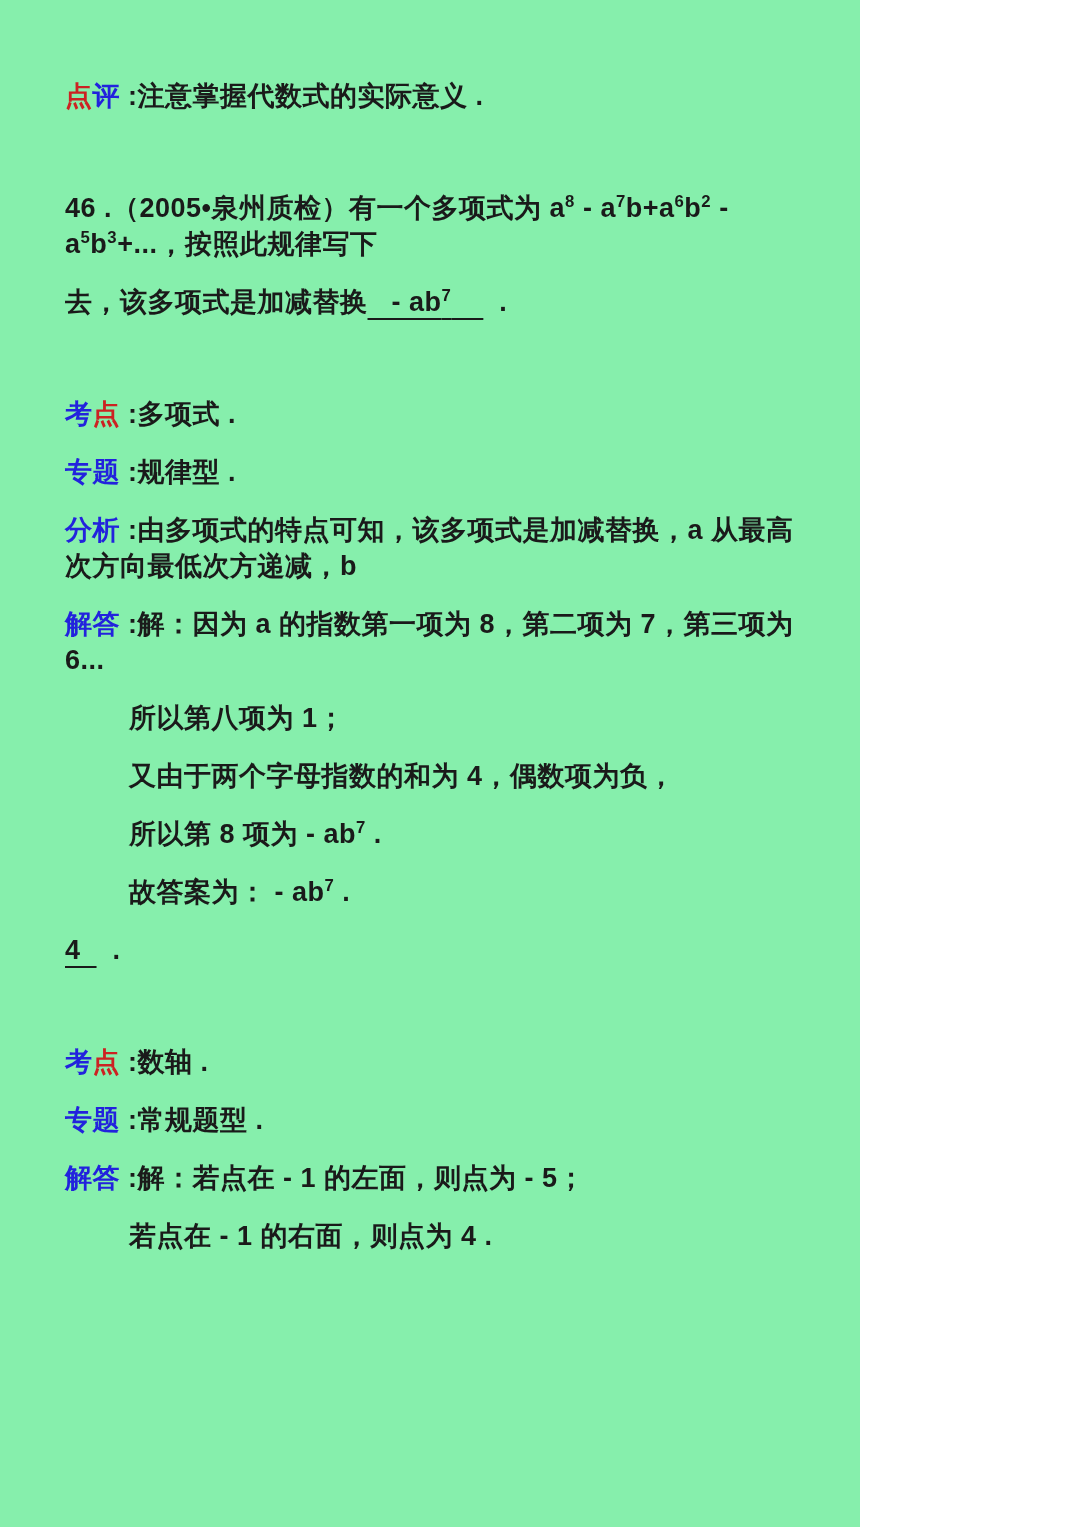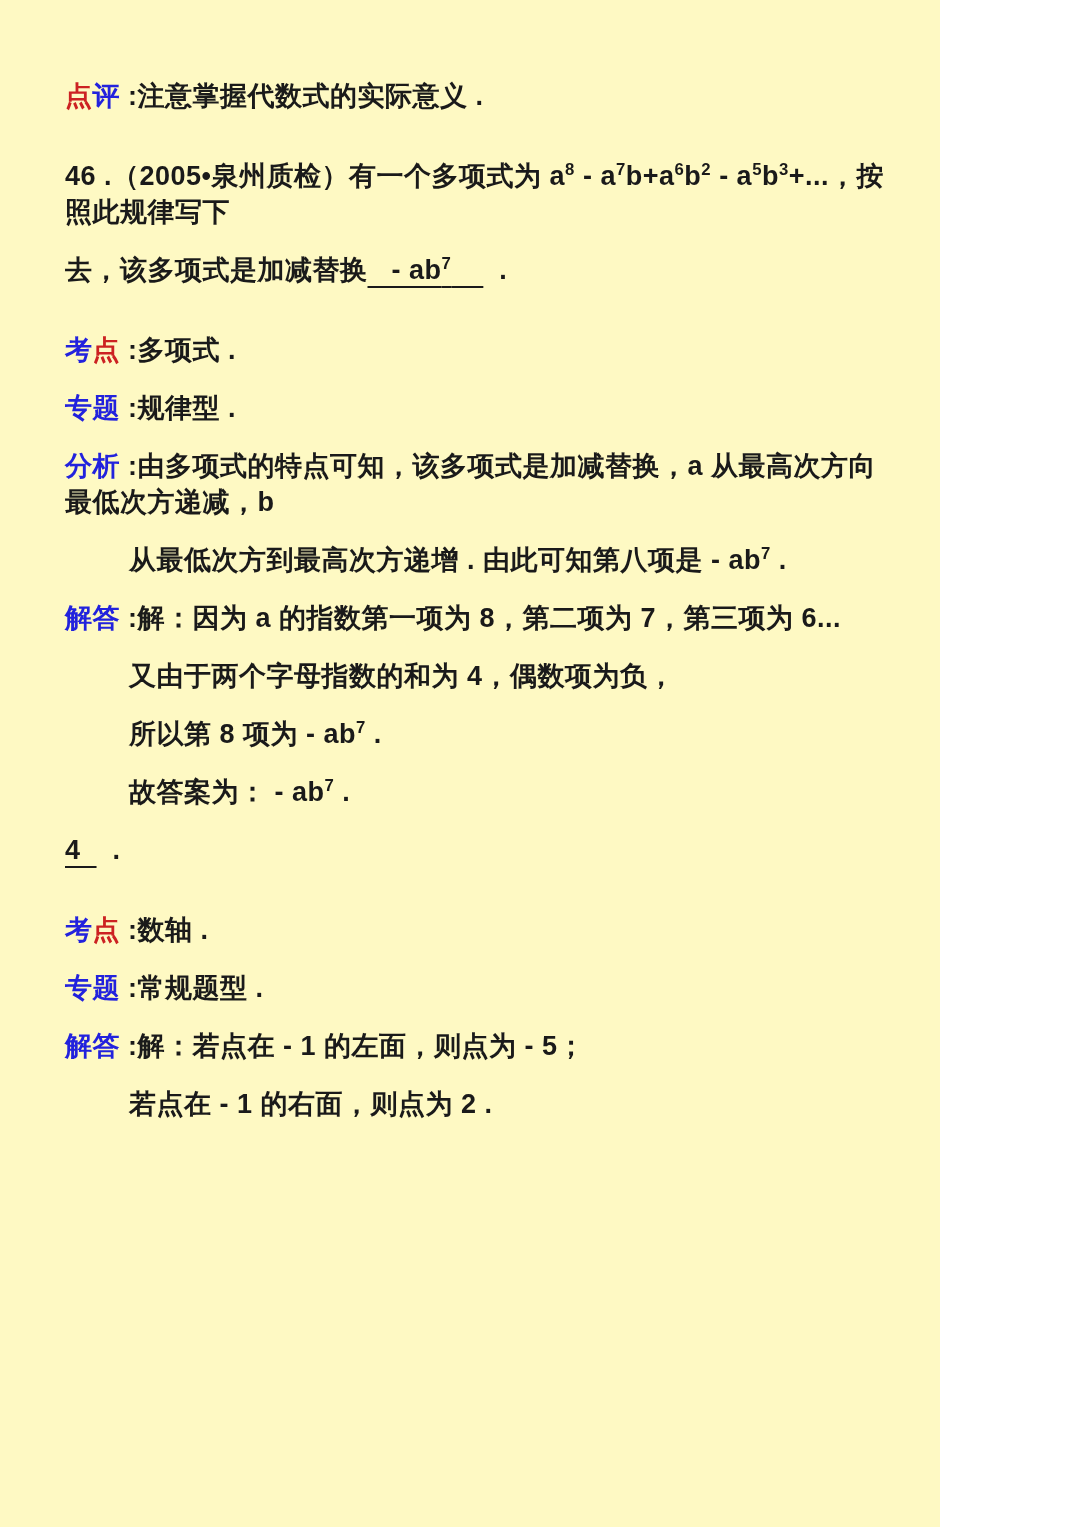--- a/index.html
+++ b/index.html
@@ -11,32 +11,32 @@
     width: 1080px;
     height: 1527px;
     overflow: hidden;
     font-family: "Liberation Sans", "DejaVu Sans", sans-serif;
     font-weight: 700;
     color: #1a1a1a;
     font-size: 27px;
   }
   .doc {
     box-sizing: border-box;
-    width: 940px;
+    width: 860px;
     height: 1527px;
     padding: 78px 52px 0 65px;
-    background: #fef9c3;
+    background: #86efac;
   }
   p.line {
     margin: 0 0 22px 0;
     line-height: 36px;
     white-space: pre-wrap;
     letter-spacing: 0.5px;
   }
-  p.line.gap-xl { margin-top: 44px; }
+  p.line.gap-xl { margin-top: 76px; }
   p.line.indent { padding-left: 64px; }
   span.blue { color: #2222dd; }
   span.red  { color: #cc2222; }
   span.u {
     text-decoration: underline;
     text-decoration-thickness: 2px;
     text-underline-offset: 7px;
   }
   span.sup {
     font-size: 0.62em;
@@ -48,24 +48,24 @@
 <body>
 
 <div class="doc">
   <div>
       <p class="line"><span class="red">点</span><span class="blue">评</span><span class=""> :注意掌握代数式的实际意义 .</span></p>
       <p class="line gap-xl"><span class="">46 .（2005•泉州质检）有一个多项式为 a</span><span class="sup">8</span><span class=""> - a</span><span class="sup">7</span><span class="">b+a</span><span class="sup">6</span><span class="">b</span><span class="sup">2</span><span class=""> - a</span><span class="sup">5</span><span class="">b</span><span class="sup">3</span><span class="">+...，按照此规律写下</span></p>
       <p class="line"><span class="">去，该多项式是加减替换</span><span class="u"><span class="">   - ab</span></span><span class="u"><span class="sup">7</span></span><span class="u"><span class="">    </span></span><span class="">  .</span></p>
       <p class="line gap-xl"><span class="blue">考</span><span class="red">点</span><span class=""> :多项式 .</span></p>
       <p class="line"><span class="blue">专题</span><span class=""> :规律型 .</span></p>
       <p class="line"><span class="blue">分析</span><span class=""> :由多项式的特点可知，该多项式是加减替换，a 从最高次方向最低次方递减，b</span></p>
-      <p class="line indent"><span class="">从最低次方到最高次方递增 . 由此可知第八项是 - ab</span><span class="sup">7</span><span class=""> .</span></p>
       <p class="line"><span class="blue">解答</span><span class=""> :解：因为 a 的指数第一项为 8，第二项为 7，第三项为 6...</span></p>
+      <p class="line indent"><span class="">所以第八项为 1；</span></p>
       <p class="line indent"><span class="">又由于两个字母指数的和为 4，偶数项为负，</span></p>
       <p class="line indent"><span class="">所以第 8 项为 - ab</span><span class="sup">7</span><span class=""> .</span></p>
       <p class="line indent"><span class="">故答案为： - ab</span><span class="sup">7</span><span class=""> .</span></p>
       <p class="line"><span class="u"><span class="">4  </span></span><span class="">  .</span></p>
       <p class="line gap-xl"><span class="blue">考</span><span class="red">点</span><span class=""> :数轴 .</span></p>
       <p class="line"><span class="blue">专题</span><span class=""> :常规题型 .</span></p>
       <p class="line"><span class="blue">解答</span><span class=""> :解：若点在 - 1 的左面，则点为 - 5；</span></p>
-      <p class="line indent"><span class="">若点在 - 1 的右面，则点为 2 .</span></p>
+      <p class="line indent"><span class="">若点在 - 1 的右面，则点为 4 .</span></p>
     </div>
 </div>
 
 </body></html>

